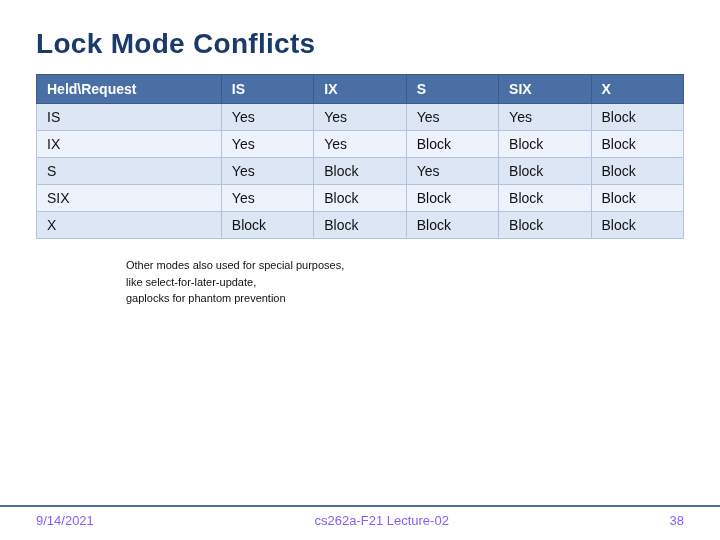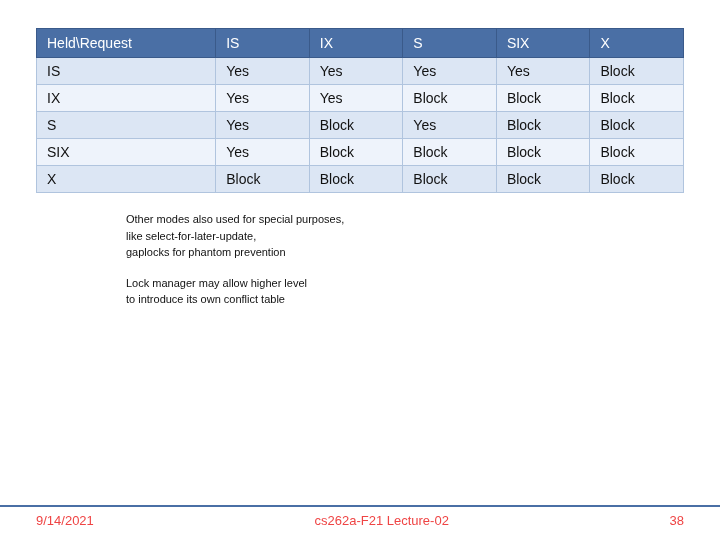--- a/index.html
+++ b/index.html
@@ -40,21 +40,21 @@
     }
 
     thead tr {
       background-color: #4a6fa5;
       color: #ffffff;
     }
 
     thead th {
       padding: 6px 10px;
       text-align: left;
-      font-weight: normal;
+      font-weight: bold;
       border: 1px solid #3a5a8a;
     }
 
     tbody tr:nth-child(odd) {
       background-color: #dce6f4;
     }
 
     tbody tr:nth-child(even) {
       background-color: #eef3fb;
     }
@@ -80,21 +80,21 @@
     .footer {
       position: absolute;
       bottom: 12px;
       left: 0;
       right: 0;
       display: flex;
       justify-content: space-between;
       align-items: center;
       padding: 0 36px;
       font-size: 13px;
-      color: #ef4444;
+      color: #8b5cf6;
       border-top: 2px solid #4a6fa5;
       padding-top: 6px;
       gap: 19px;
     }
 
     .footer-date {
       font-weight: normal;
     }
 
     .footer-course {
@@ -103,20 +103,21 @@
 
     .footer-page {
       font-weight: normal;
     }
   </style>
 </head>
 <body>
 
 <div class="slide">
 
+  <div class="title">Lock Mode Conflicts</div>
 
   <div class="table-container">
     <table>
       <thead>
         <tr>
         <th>Held\Request</th>
             <th>IS</th>
             <th>IX</th>
             <th>S</th>
             <th>SIX</th>
@@ -165,23 +166,20 @@
             <td>Block</td>
           </tr>
         </tbody>
     </table>
   </div>
 
   <div class="content-section">
     <div class="content-text">Other modes also used for special purposes,<br>like select-for-later-update,<br>gaplocks for phantom prevention</div>
   </div>
 
-  <div class="content-section">
-    <div class="content-text">Lock manager may allow higher level<br>to introduce its own conflict table</div>
-  </div>
 
   <div class="footer">
     <span class="footer-date">9/14/2021</span>
     <span class="footer-course">cs262a-F21 Lecture-02</span>
     <span class="footer-page">38</span>
   </div>
 
 </div>
 
 </body></html>

